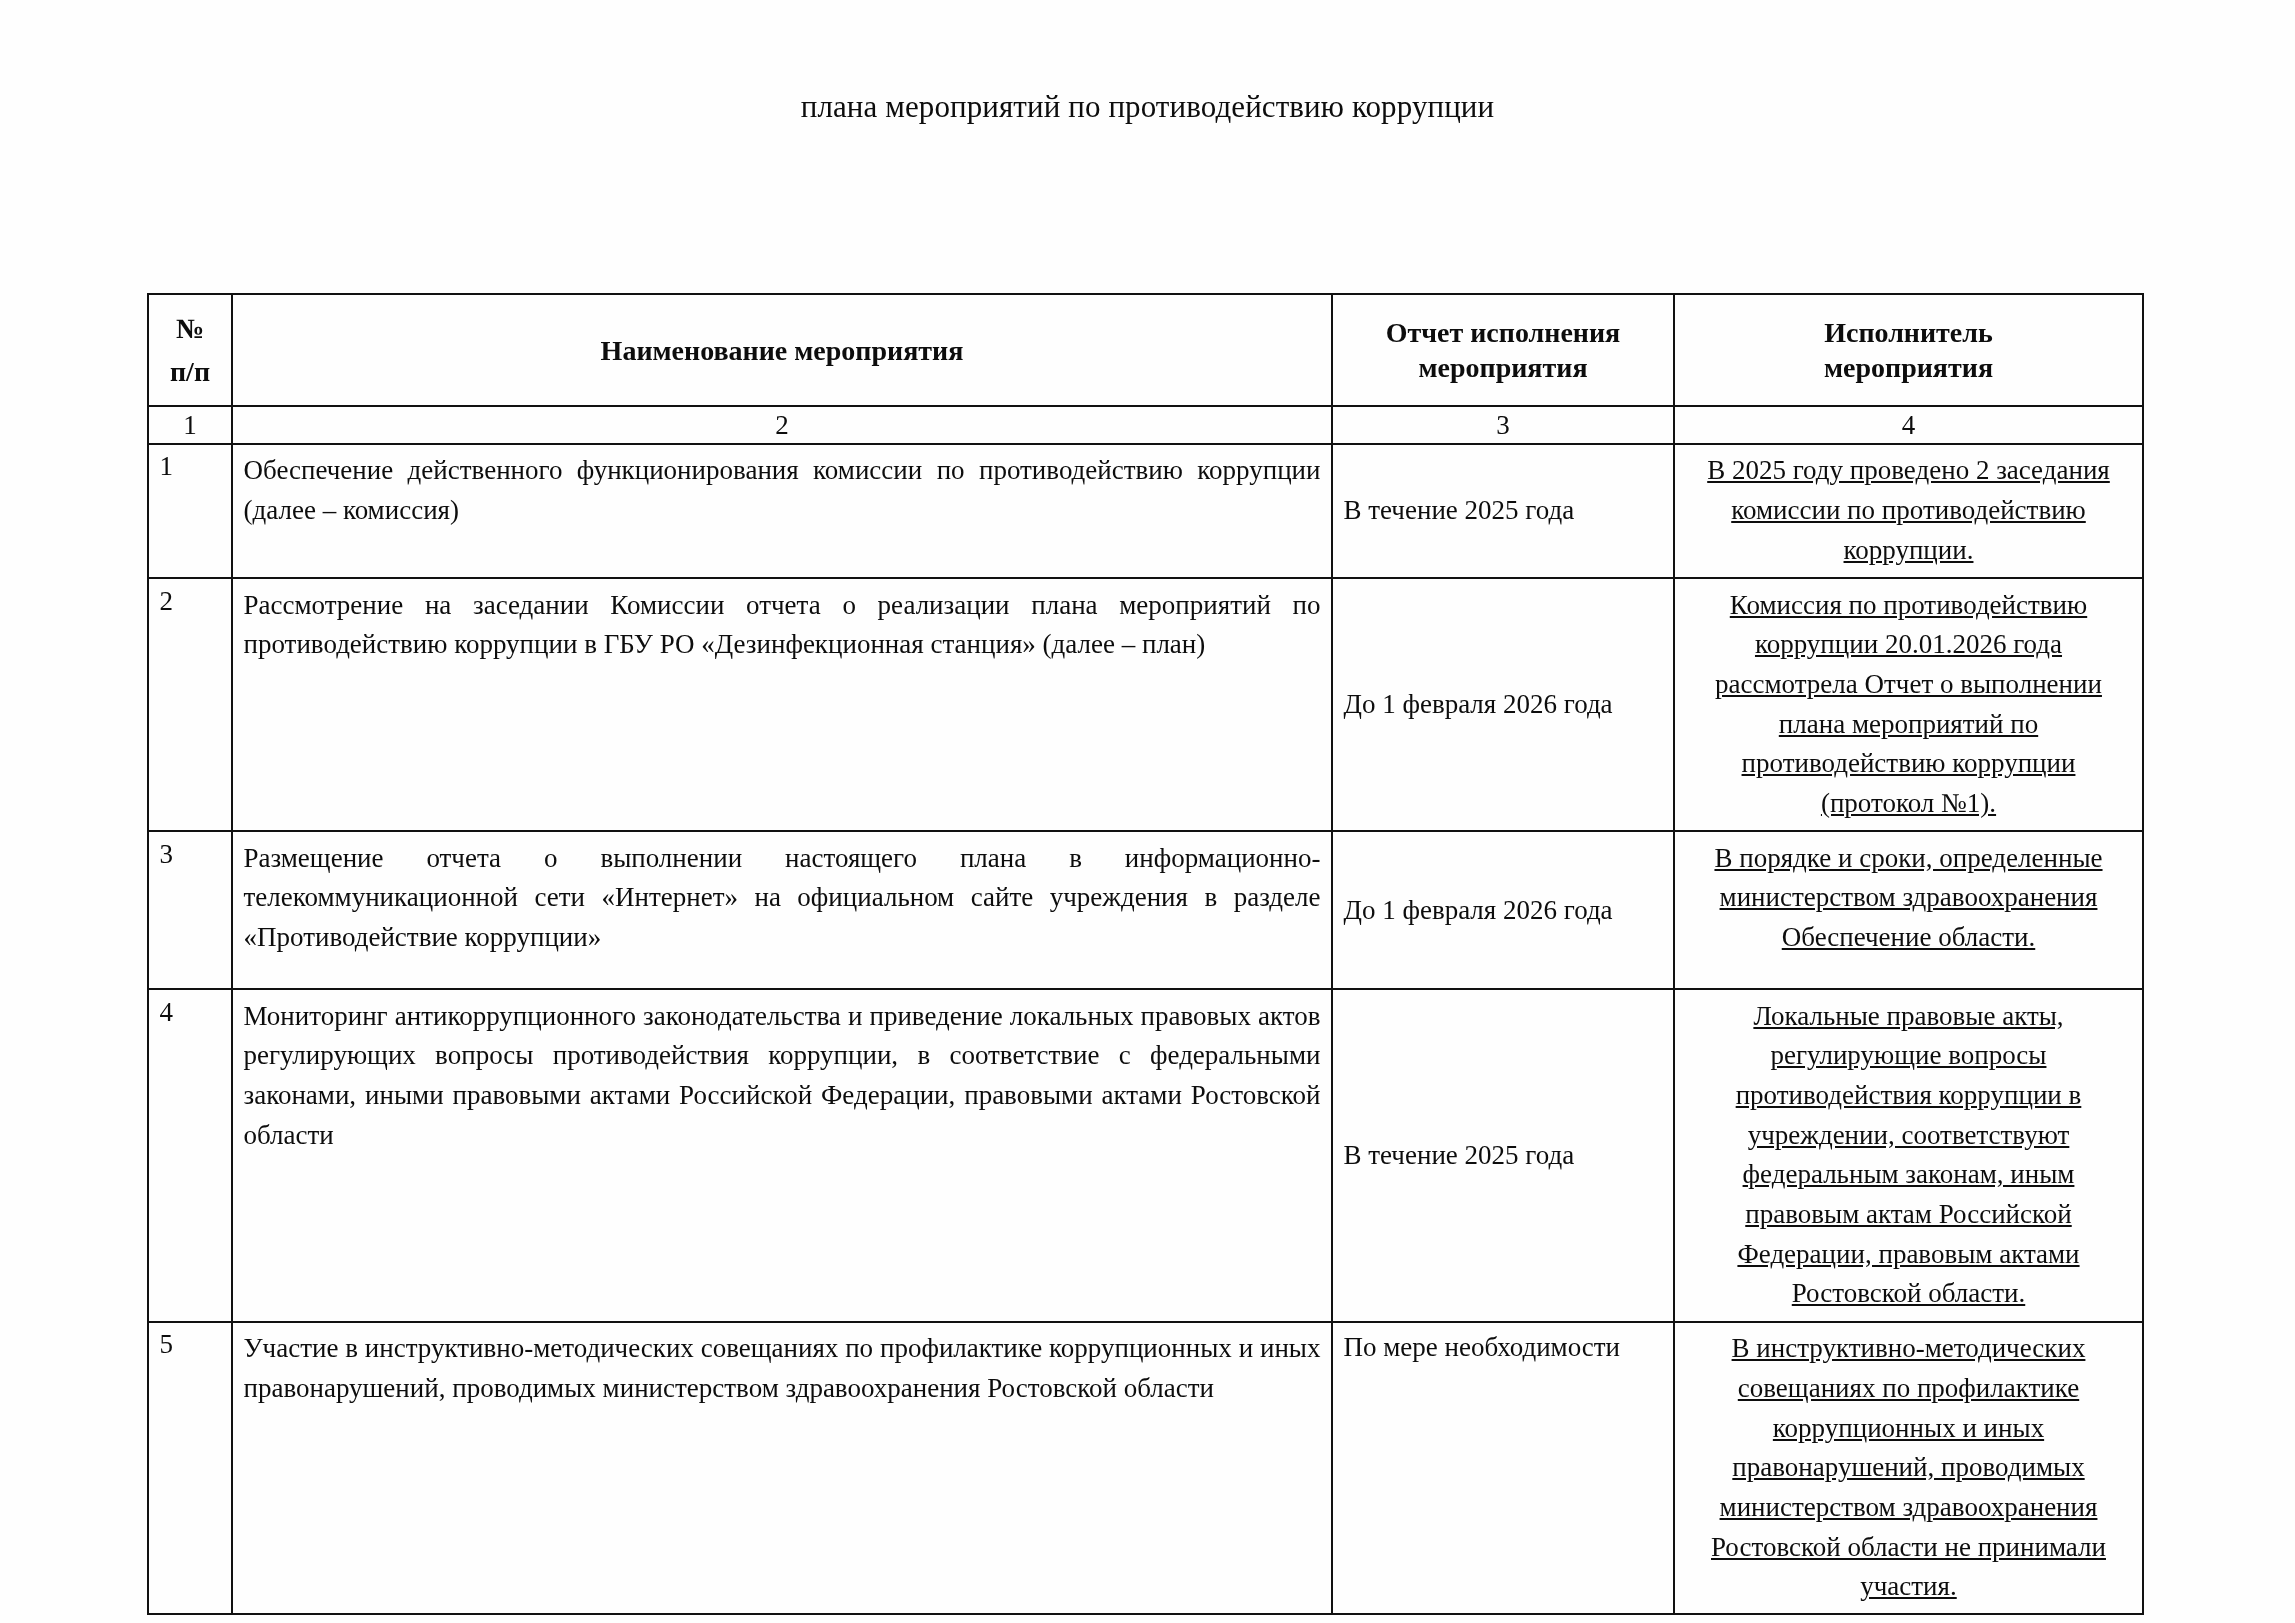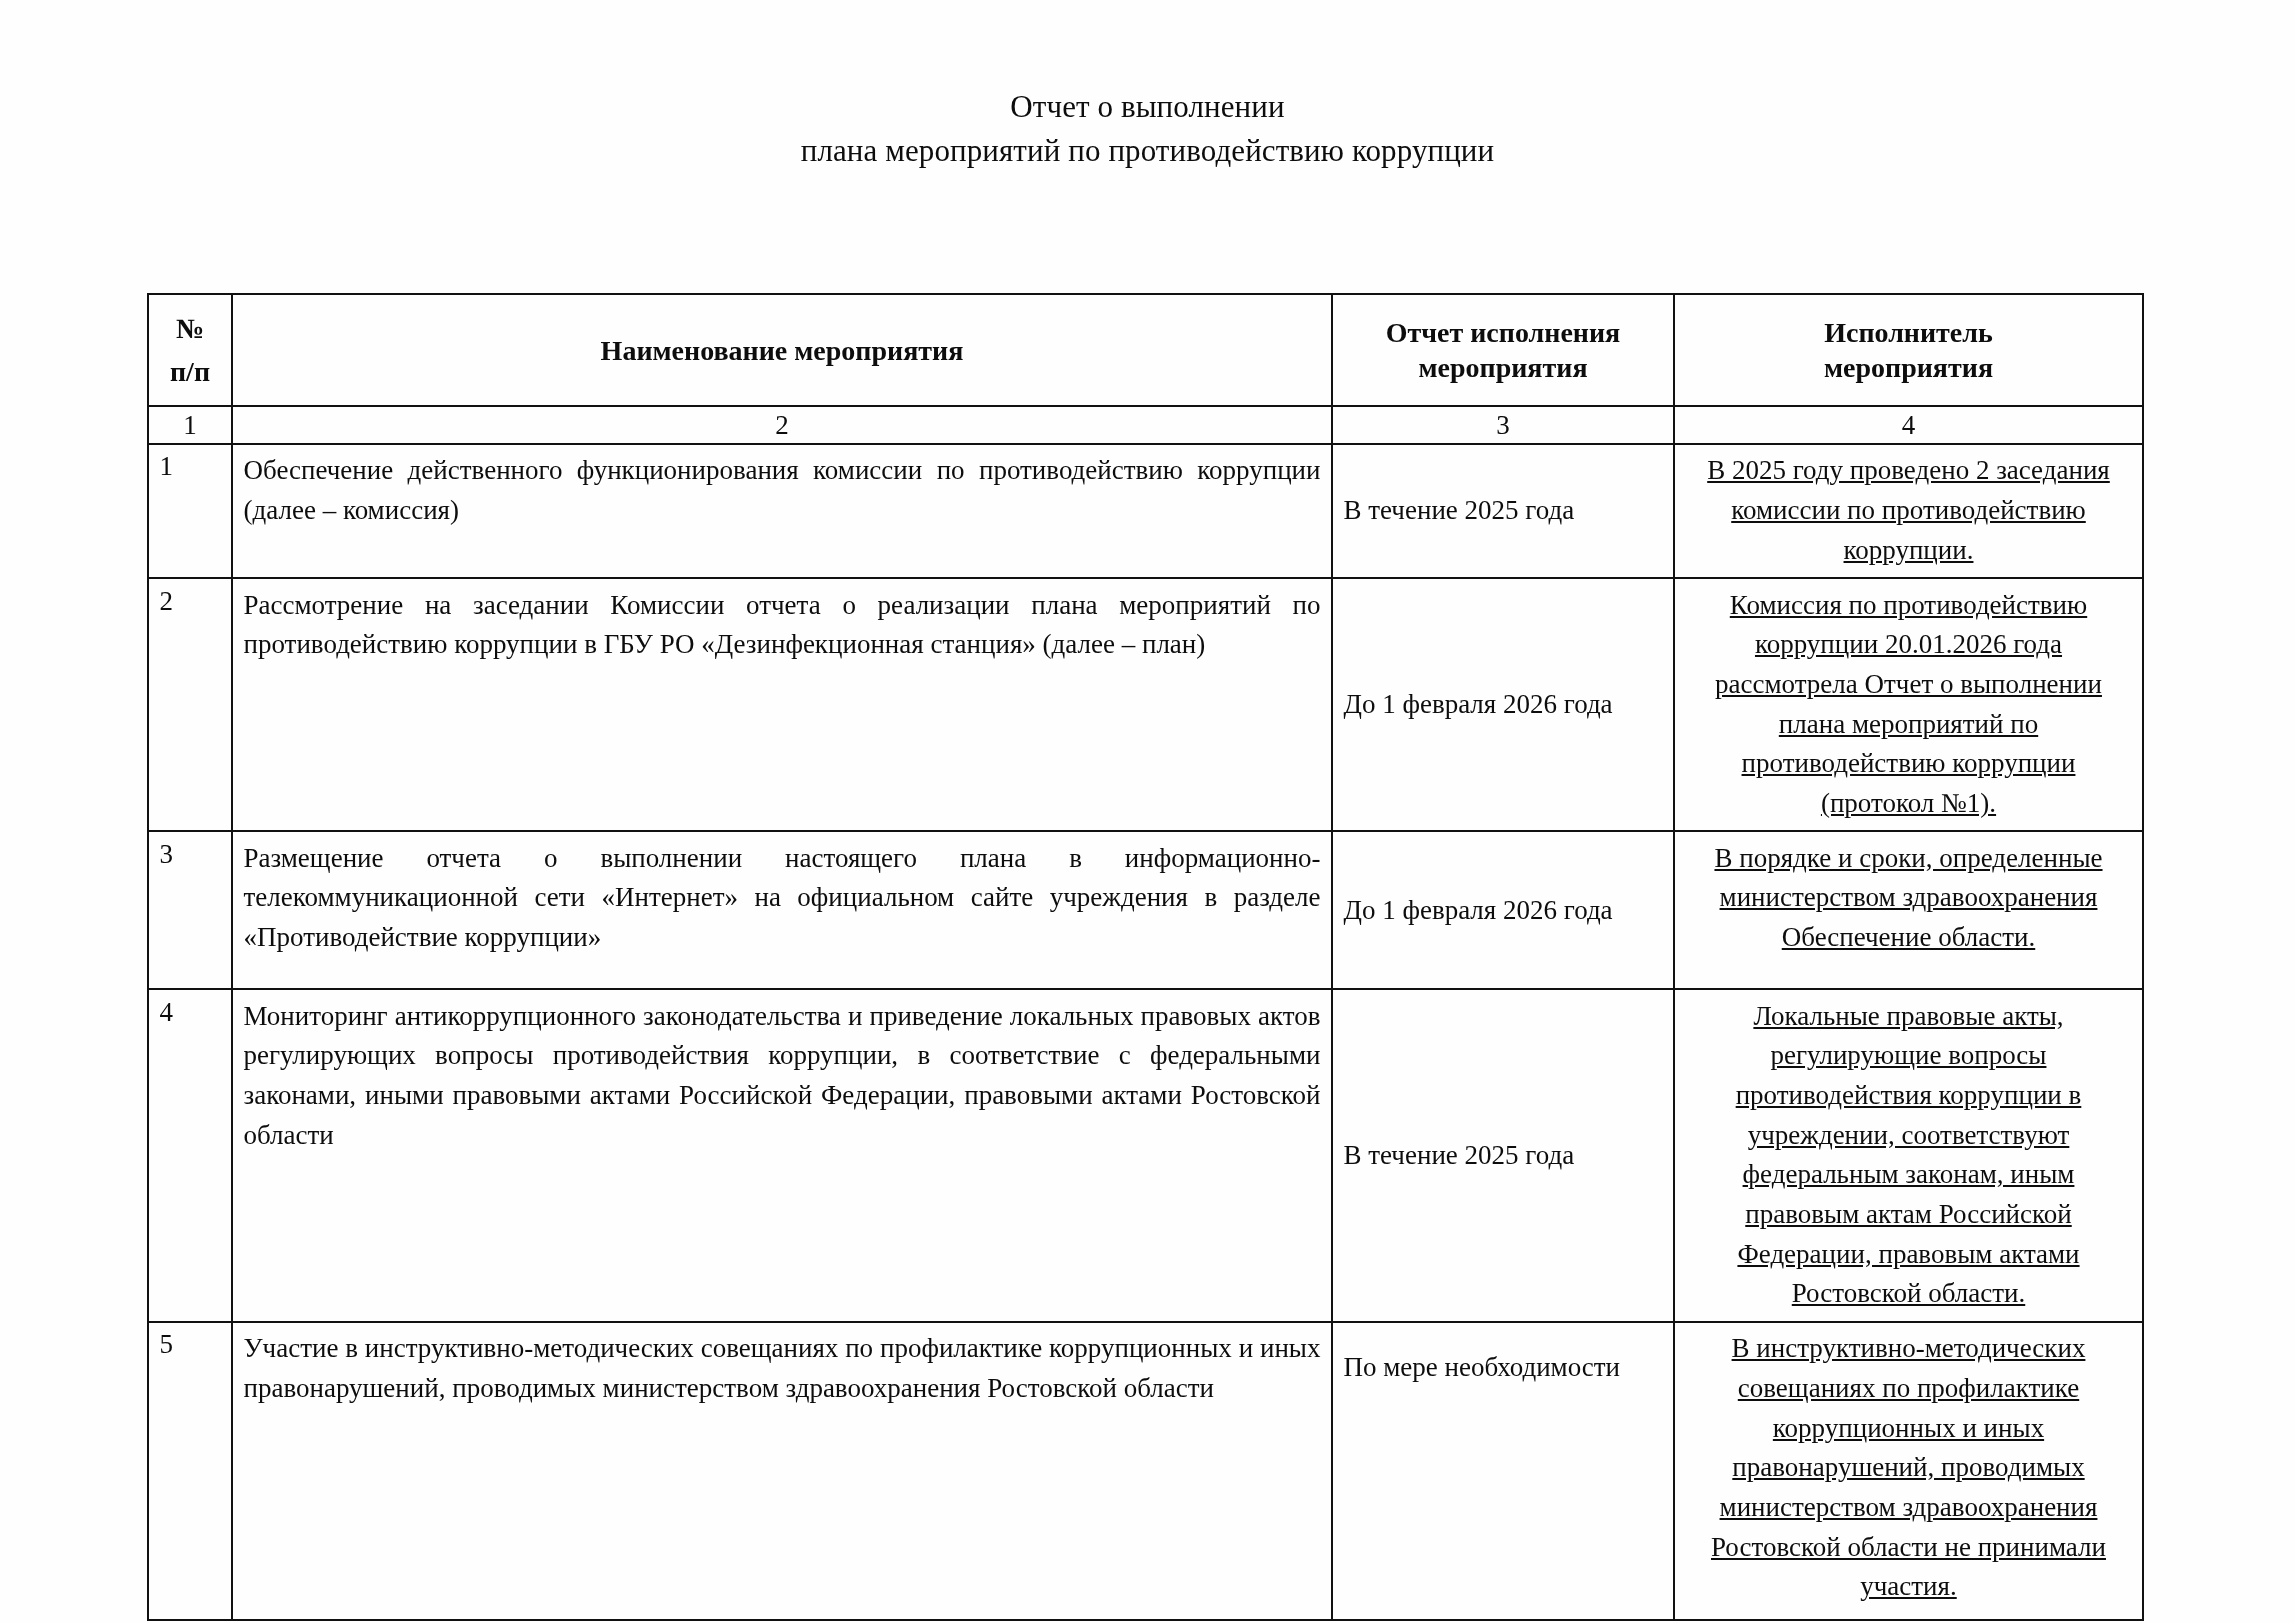--- a/index.html
+++ b/index.html
@@ -118,31 +118,30 @@
 
   
   tr.r1 td { height: 107px; }
   tr.r2 td { height: 219px; }
   tr.r3 td { height: 143px; }
   tr.r4 td { height: 284px; }
   tr.r5 td { height: 265px; }
 
   tr.r1 td.cell-term,
   tr.r4 td.cell-term { vertical-align: middle; }
-  tr.r5 td.cell-term { vertical-align: top; padding-top: 25px; }
+  tr.r5 td.cell-term { vertical-align: top; padding-top: 5px; }
   tr.r2 td.cell-term,
   tr.r3 td.cell-term { vertical-align: middle; margin-left: 48px; }
 </style>
 </head>
 <body>
 
 <div class="page">
 
   <div class="doc-title">
-    <span class="tline">Отчет о выполнении</span>
     <span class="tline">плана мероприятий по противодействию коррупции</span>
   </div>
 
   <div class="tbl-wrap">
     <table class="report">
       <colgroup>
         <col class="c-num">
         <col class="c-name">
         <col class="c-term">
         <col class="c-exec">

